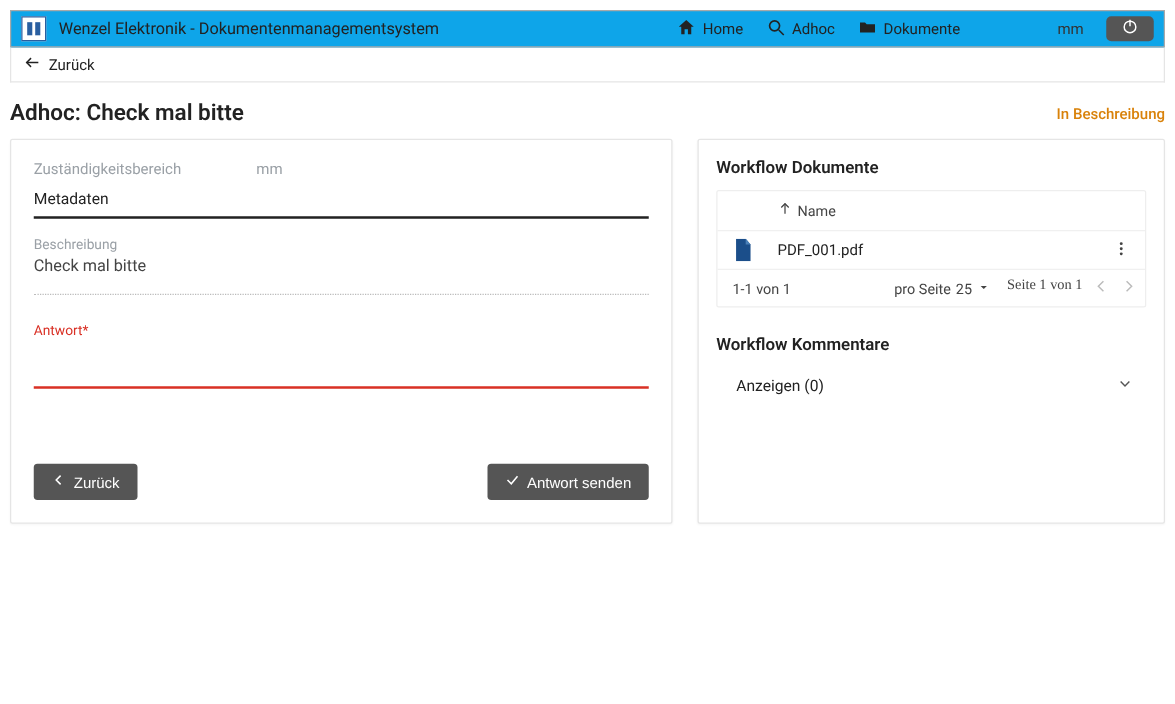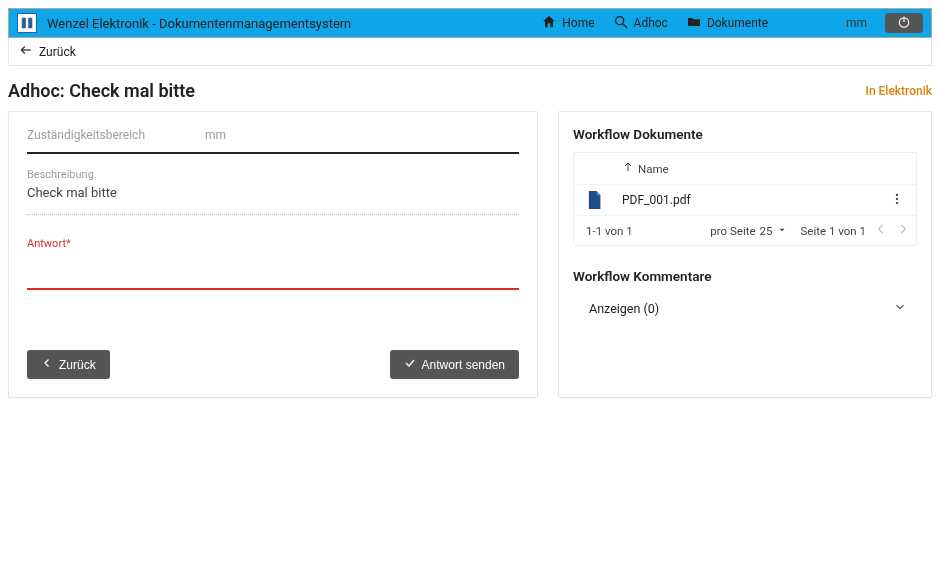--- a/index.html
+++ b/index.html
@@ -97,21 +97,21 @@
   .tbl-row .fname { flex:1; }
   .tbl-row .more { cursor:pointer; padding:0 4px; }
   .tbl-row .more svg { width:14px; height:14px; fill:#444; }
   .tbl-foot {
     display:flex; align-items:center; padding:6px 6px 6px 12px;
     border-top:1px solid #f0f0f0; font-size:11.5px; color:#444;
   }
   .tbl-foot .left { flex:1; }
   .perpage { display:flex; align-items:center; gap:4px; margin-right:14px;text-align:right; }
   .perpage svg { width:10px; height:10px; fill:#444; }
-  .pager { display:flex; align-items:center; gap:8px; }
+  .pager { display:flex; align-items:flex-start; gap:8px;font-family:Liberation Serif, serif; }
   .pager svg { width:14px; height:14px; stroke:#bbb; fill:none; stroke-width:2; }
 
   .comments-title { font-size:13.5px; font-weight:600; margin:22px 0 8px; }
   .comments-toggle {
     display:flex; align-items:center; padding:8px 10px 0 16px; font-size:12.5px;
     cursor:pointer;
   }
   .comments-toggle .spacer { flex:1; }
   .comments-toggle svg { width:14px; height:14px; stroke:#555; fill:none; stroke-width:2; }
 </style>
@@ -163,30 +163,31 @@
     <span><svg viewBox="0 0 24 24">
           <line x1="20" y1="12" x2="4" y2="12"></line>
           <polyline points="10 6 4 12 10 18"></polyline>
         </svg></span>
     <span>Zurück</span>
   </div>
 
   <div class="headerrow">
     <div class="page-title">Adhoc: Check mal bitte</div>
     <div class="headerrow-spacer"></div>
-    <div class="status-badge">In Elektronik</div>
+    <div class="status-badge">In Beschreibung</div>
   </div>
 
   <div class="cols">
 
     <div class="card card-left">
       <div class="meta-row">
         <span class="lab">Zuständigkeitsbereich</span>
         <span class="val">mm</span>
       </div>
+      <div class="tab-label">Metadaten</div>
       <div class="tab-underline"></div>
 
       <div class="field-label">Beschreibung</div>
       <div class="field-value">Check mal bitte</div>
       <div class="dashed"></div>
 
       <div class="field-label-req">Antwort*</div>
       <div class="req-underline"></div>
 
       <div class="btn-row">

